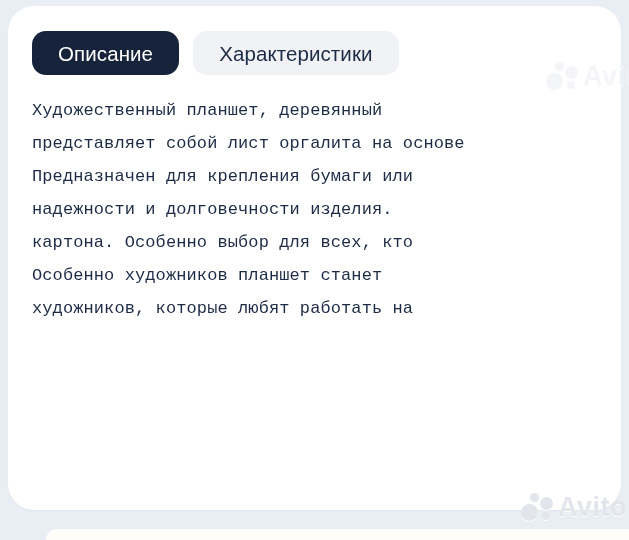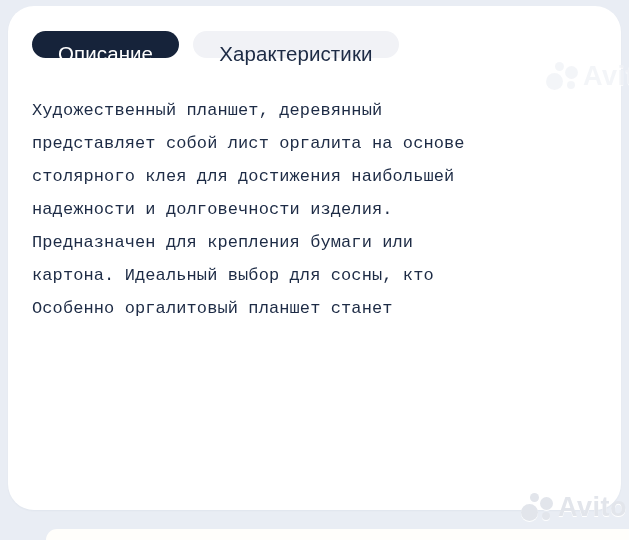--- a/index.html
+++ b/index.html
@@ -29,21 +29,21 @@
   }
   
   .tabs {
     position: absolute;
     left: 24px;
     top: 25px;
     display: flex;
     gap: 14px;
   }
   .tab {
-    height: 27px;
+    height: 44px;
     line-height: 45px;
     padding: 0 26px;
     border-radius: 14px;
     font-size: 20.5px;
     font-weight: 500;
     letter-spacing: 0.1px;
     white-space: nowrap;
     cursor: pointer;
     border: none;
   }
@@ -133,25 +133,25 @@
   <div class="card-main">
 
     <div class="tabs">
       <button class="tab active">Описание</button>
       <button class="tab inactive">Характеристики</button>
     </div>
 
     <div class="description">
       <div class="line">Художественный планшет, деревянный</div>
       <div class="line">представляет собой лист оргалита на основе</div>
-      <div class="line">столярного клея для достижения наибольшей</div>
+      <div class="line">Предназначен для крепления бумаги или</div>
       <div class="line">надежности и долговечности изделия.</div>
-      <div class="line">Предназначен для крепления бумаги или</div>
-      <div class="line">картона. Идеальный выбор для сосны, кто</div>
-      <div class="line">Особенно оргалитовый планшет станет</div>
+      <div class="line">картона. Особенно выбор для всех, кто</div>
+      <div class="line">Особенно художников планшет станет</div>
+      <div class="line">художников, которые любят работать на</div>
     </div>
 
   </div>
 
   <div class="card-next"></div>
 
   <div class="watermark watermark-top">
     <span class="avito-dots">
       <span class="dot dot-small"></span>
       <span class="dot dot-big"></span>

